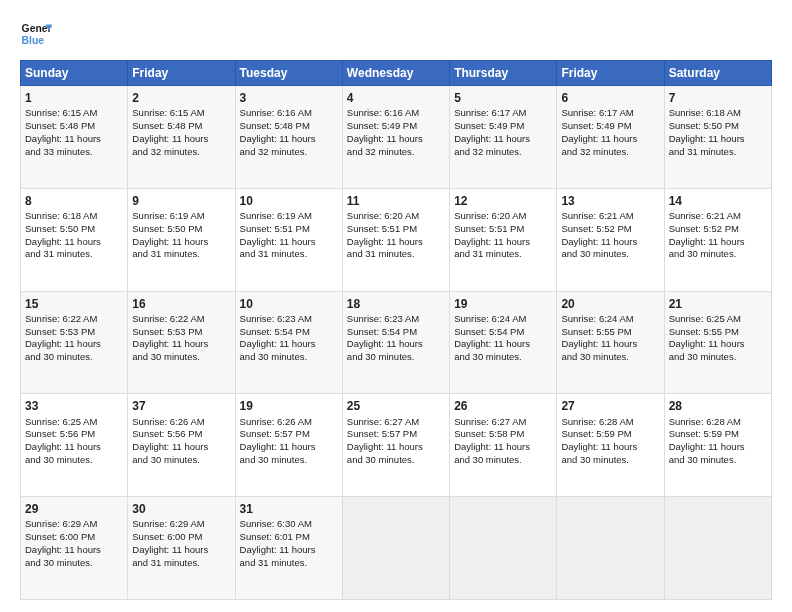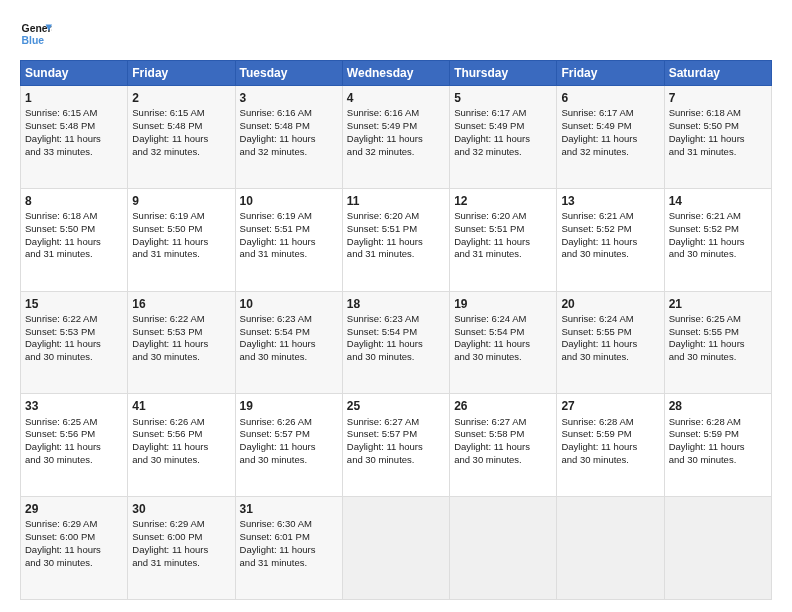--- a/index.html
+++ b/index.html
@@ -274,21 +274,21 @@
         </tr>
         <tr>
           <td>
             <span class="day-num">33</span>
             <span style="display: block;">Sunrise: 6:25 AM</span>
             <span style="display: block;">Sunset: 5:56 PM</span>
             <span style="display: block;">Daylight: 11 hours</span>
             <span style="display: block;">and 30 minutes.</span>
           </td>
           <td>
-            <span class="day-num">41</span>
+            <span class="day-num">37</span>
             <span style="display: block;">Sunrise: 6:26 AM</span>
             <span style="display: block;">Sunset: 5:56 PM</span>
             <span style="display: block;">Daylight: 11 hours</span>
             <span style="display: block;">and 30 minutes.</span>
           </td>
           <td>
             <span class="day-num">19</span>
             <span style="display: block;">Sunrise: 6:26 AM</span>
             <span style="display: block;">Sunset: 5:57 PM</span>
             <span style="display: block;">Daylight: 11 hours</span>

